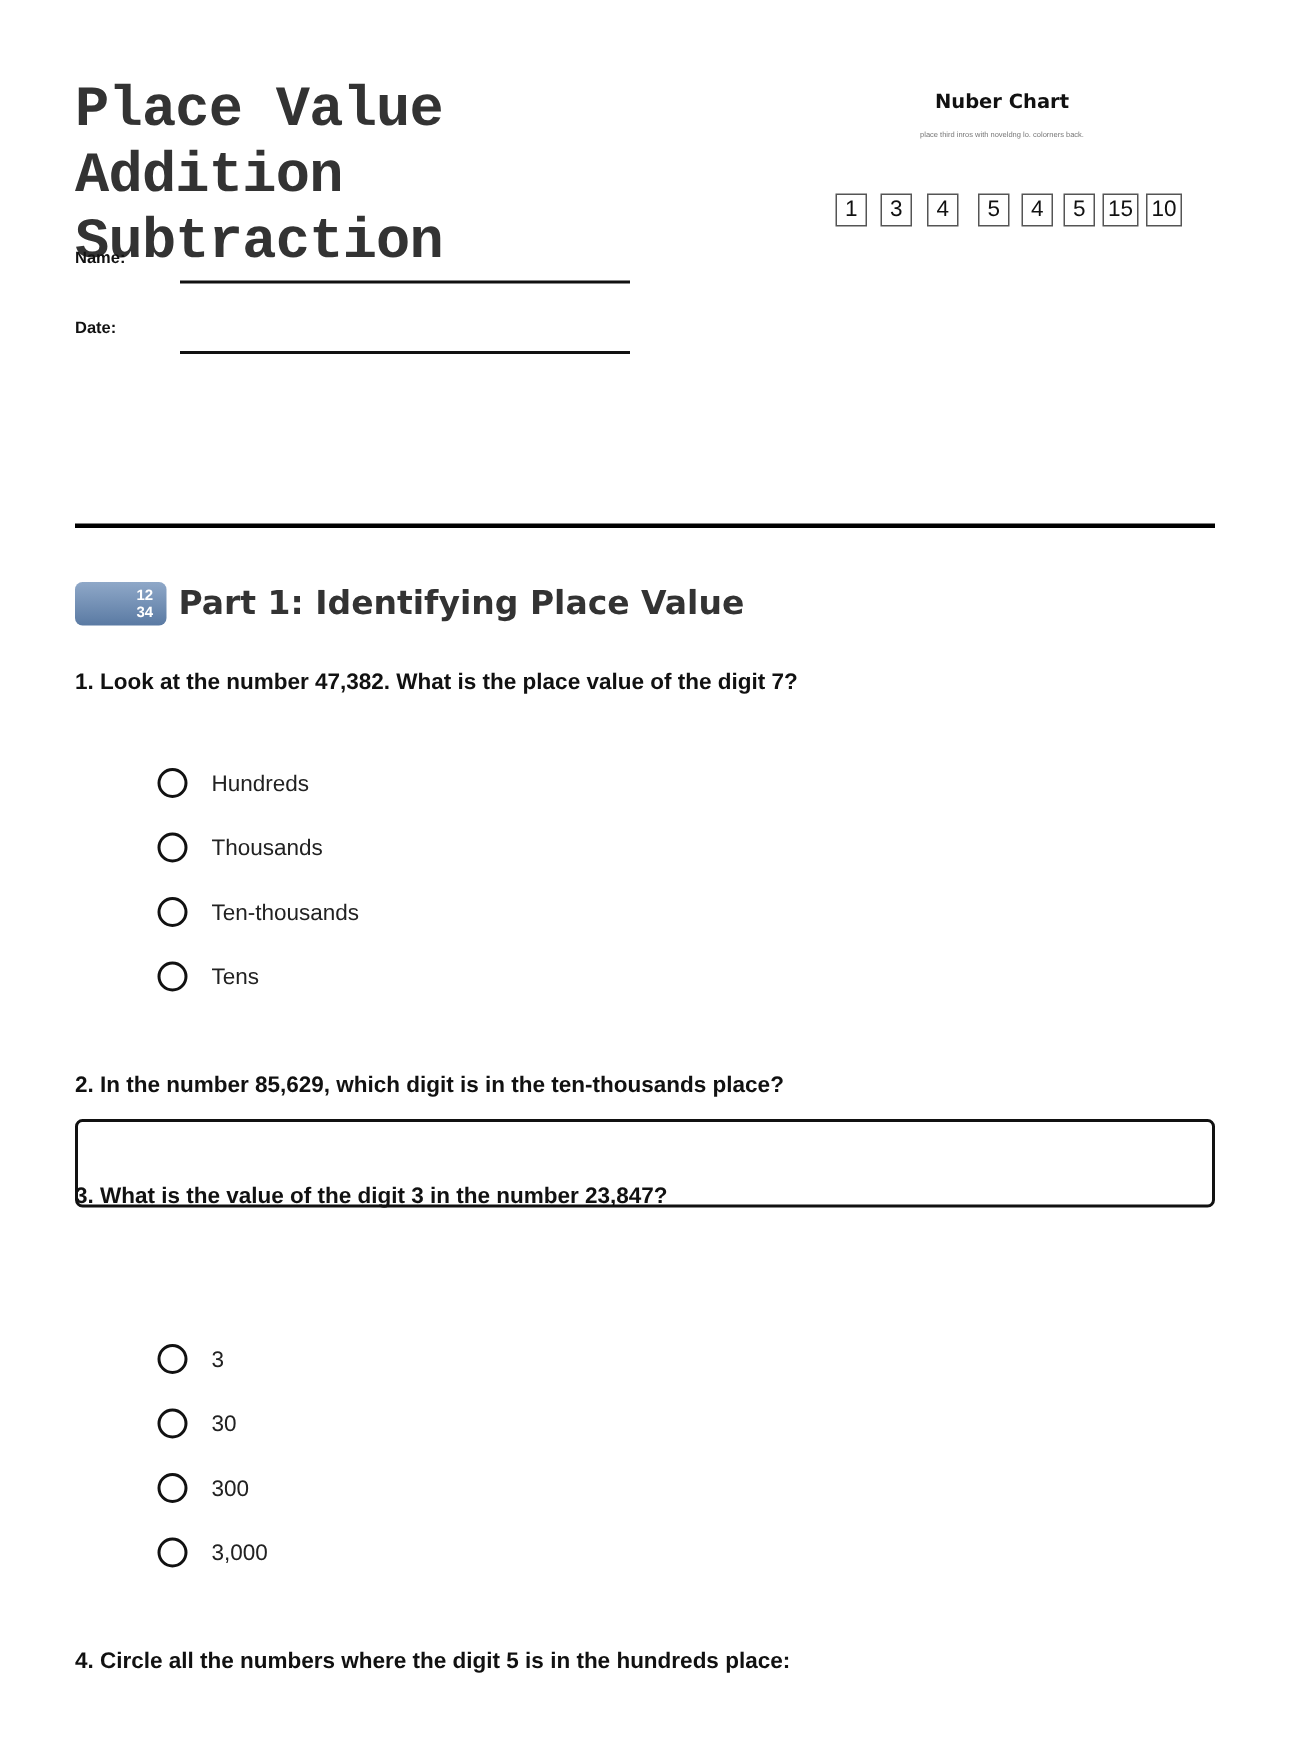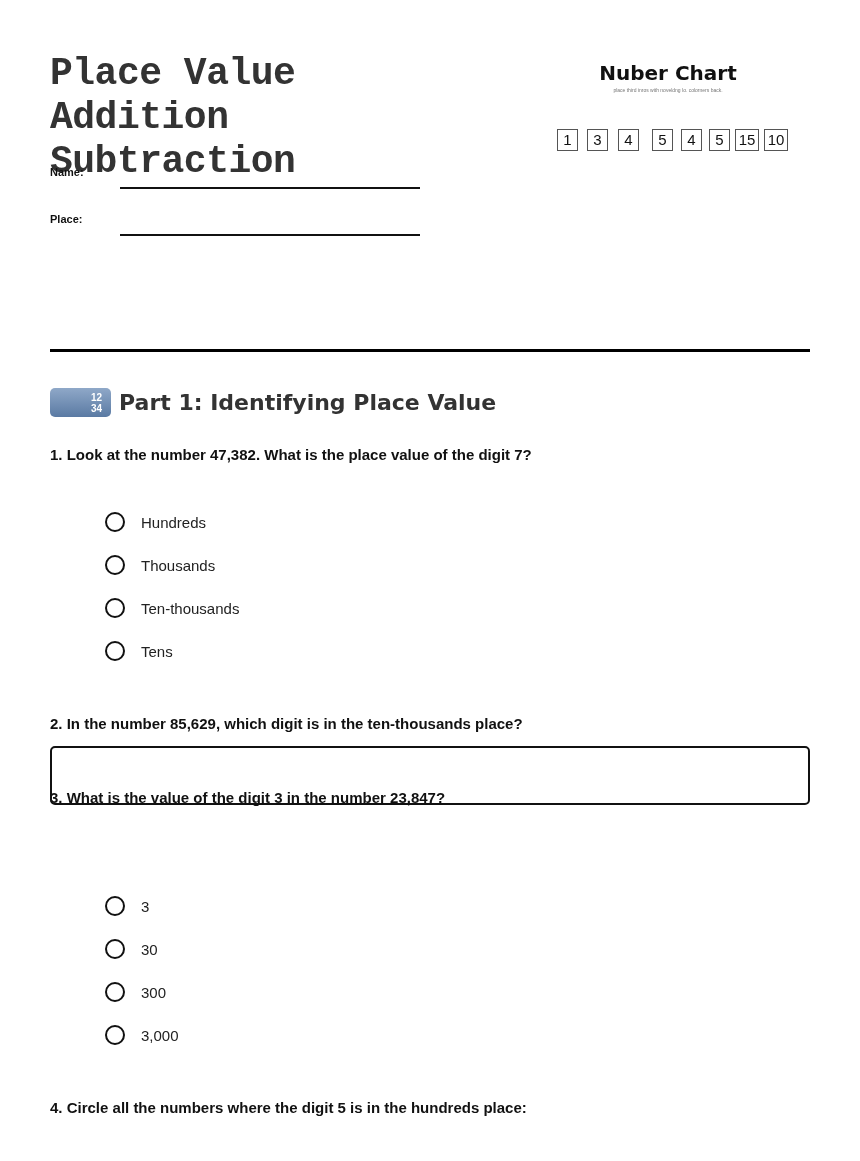--- a/index.html
+++ b/index.html
@@ -3,21 +3,21 @@
   <meta charset="utf-8">
   <style>
     html, body { margin:0; padding:0; background:#fff; }
     body { width:860px; height:1161px; overflow:hidden; position:relative;
       font-family: "Liberation Sans", "DejaVu Sans", sans-serif; color:#111; }
     .title { position:absolute; left:50px; top:52px; width:440px; margin:0;
       font-family:Liberation Mono, monospace; font-weight:bold; font-size:38px; line-height:44px; color:#333; letter-spacing:-0.5px; }
     .field { position:absolute; left:50px; font-weight:bold; font-size:11px; color:#111; }
     .field-line { position:absolute; left:120px; width:300px; height:0; border-top:2px solid #111; }
     .chart { position:absolute; left:548px; top:58px; width:240px; height:180px; }
-    .chart-title { position:absolute; left:0; width:240px; top:3px; text-align:center; font-weight:bold; font-size:20px; color:#111; font-family:"DejaVu Sans", sans-serif; }
+    .chart-title { position:absolute; left:0; width:240px; top:3px; text-align:center; font-weight:bold; font-size:13px; color:#111; font-family:"DejaVu Sans", sans-serif; }
     .chart-sub { position:absolute; left:0; width:240px; top:29px; text-align:center; font-size:5px; color:#777; }
     .chip { position:absolute; top:71px; height:20px; border:1px solid #555; font-size:15px; line-height:20px; text-align:center; background:#fff; color:#111; }
     .big { position:absolute; top:90px; left:2px; font-family:"Liberation Sans", sans-serif; font-weight:bold; font-size:94px; line-height:90px;
       color:#fff; -webkit-text-stroke:1.2px #333; letter-spacing:-4px; }
     .rule { position:absolute; left:50px; top:349px; width:760px; height:3px; background:#000; }
     .section { position:absolute; left:50px; top:388px; display:flex; align-items:center; }
     .sec-icon { width:29px; height:29px; border-radius:5px; background:linear-gradient(#8fa8c8,#5a7aa3); color:#fff;
       font-size:10px; font-weight:bold; line-height:11px; text-align:center; display:flex; flex-direction:column; justify-content:center;padding-left:32px; }
     .sec-title { margin-left:8px; font-family:"DejaVu Sans", sans-serif; font-weight:bold; font-size:22px; color:#333; }
     .q { position:absolute; left:50px; font-weight:bold; font-size:15px; color:#111; }
@@ -26,21 +26,21 @@
     .opt-label { margin-left:16px; font-size:15px; color:#222; }
     .answer-box { position:absolute; left:50px; top:746px; width:760px; height:59px; border:2px solid #111; border-radius:5px; box-sizing:border-box; background:#fff; }
   </style>
 </head>
 <body>
 
 <h1 class="title">Place Value Addition Subtraction</h1>
 
 <div class="field" style="top:166px;">Name:</div>
 <div class="field-line" style="top:187px;"></div>
-<div class="field" style="top:213px;">Place:</div>
+<div class="field" style="top:213px;">Date:</div>
 <div class="field-line" style="top:234px;"></div>
 
 <div class="chart">
   <div class="chart-title">Nuber Chart</div>
   <div class="chart-sub">place third inros with noveldng lo. colorners back.</div>
   <div class="chip" style="left:9px;width:19px;">1</div>
   <div class="chip" style="left:39px;width:19px;">3</div>
   <div class="chip" style="left:70px;width:19px;">4</div>
   <div class="chip" style="left:104px;width:19px;">5</div>
   <div class="chip" style="left:133px;width:19px;">4</div>

